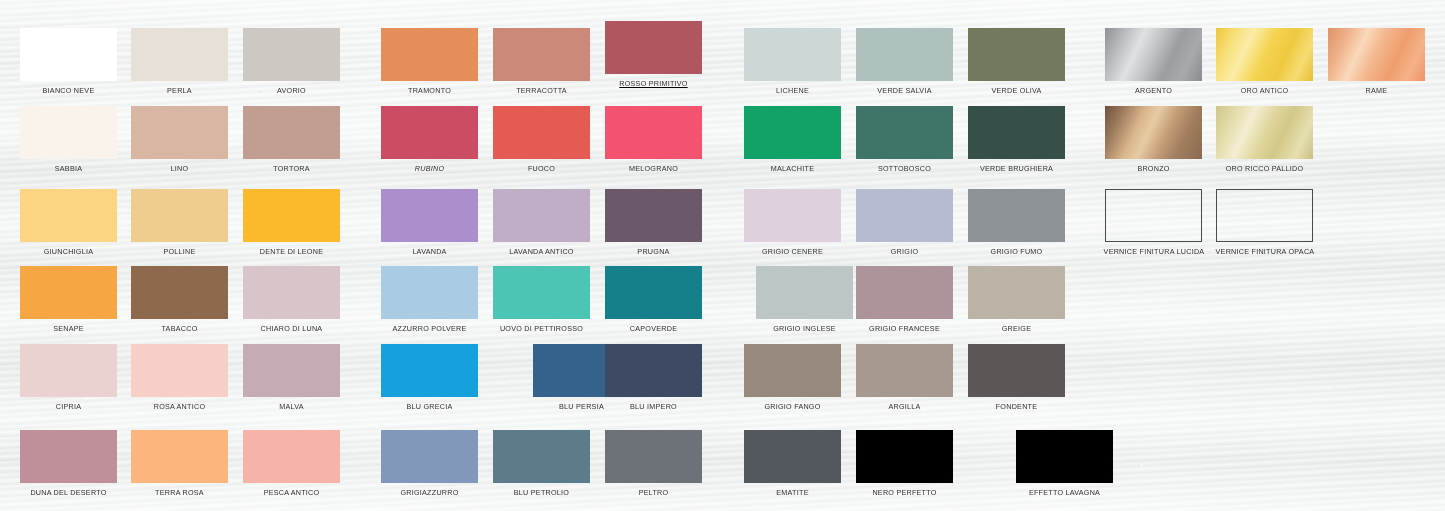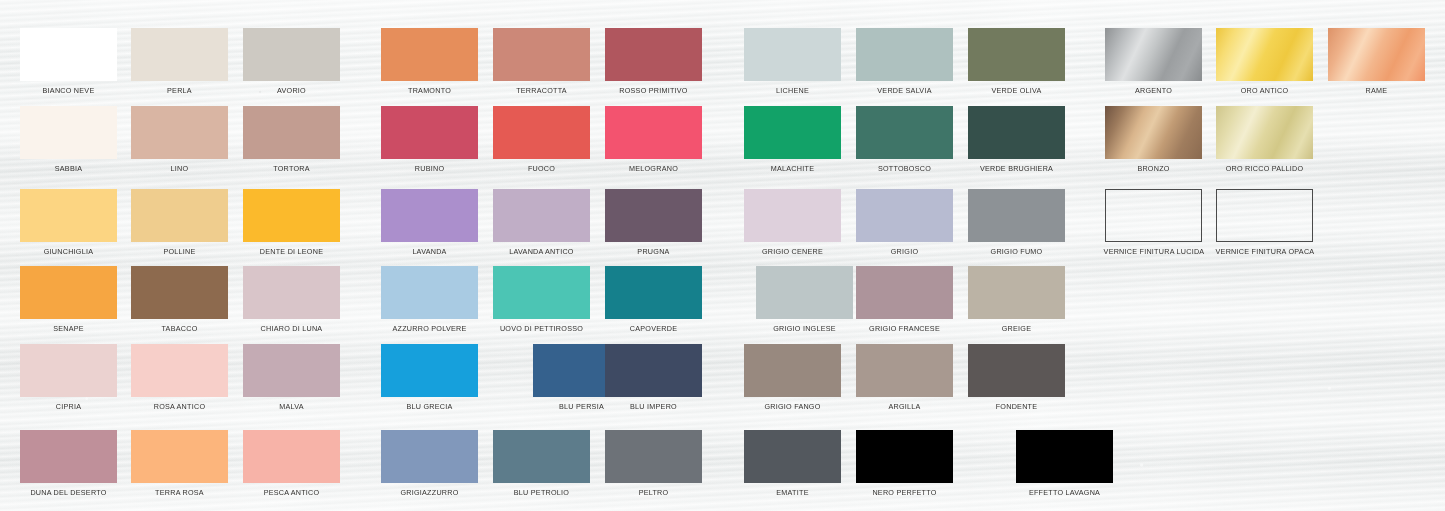--- a/index.html
+++ b/index.html
@@ -167,25 +167,25 @@
         <span class="swatch-label">PESCA ANTICO</span>
       </div>
       <div class="swatch-cell" style="left: 381px; top: 28px;">
         <div class="swatch-chip" style="width: 97px; height: 53px; background-color: rgb(230, 142, 91);"></div>
         <span class="swatch-label">TRAMONTO</span>
       </div>
       <div class="swatch-cell" style="left: 493px; top: 28px;">
         <div class="swatch-chip" style="width: 97px; height: 53px; background-color: rgb(204, 136, 120);"></div>
         <span class="swatch-label">TERRACOTTA</span>
       </div>
-      <div class="swatch-cell" style="left: 605px; top: 28px;">
+      <div class="swatch-cell" style="left: 605px; top: 21px; text-decoration: underline;">
         <div class="swatch-chip" style="width: 97px; height: 53px; background-color: rgb(176, 86, 94);"></div>
         <span class="swatch-label">ROSSO PRIMITIVO</span>
       </div>
-      <div class="swatch-cell" style="left: 381px; top: 106px;">
+      <div class="swatch-cell" style="left: 381px; top: 106px; font-style: italic;">
         <div class="swatch-chip" style="width: 97px; height: 53px; background-color: rgb(204, 76, 100);"></div>
         <span class="swatch-label">RUBINO</span>
       </div>
       <div class="swatch-cell" style="left: 493px; top: 106px;">
         <div class="swatch-chip" style="width: 97px; height: 53px; background-color: rgb(229, 90, 83);"></div>
         <span class="swatch-label">FUOCO</span>
       </div>
       <div class="swatch-cell" style="left: 605px; top: 106px;">
         <div class="swatch-chip" style="width: 97px; height: 53px; background-color: rgb(243, 83, 111);"></div>
         <span class="swatch-label">MELOGRANO</span>

